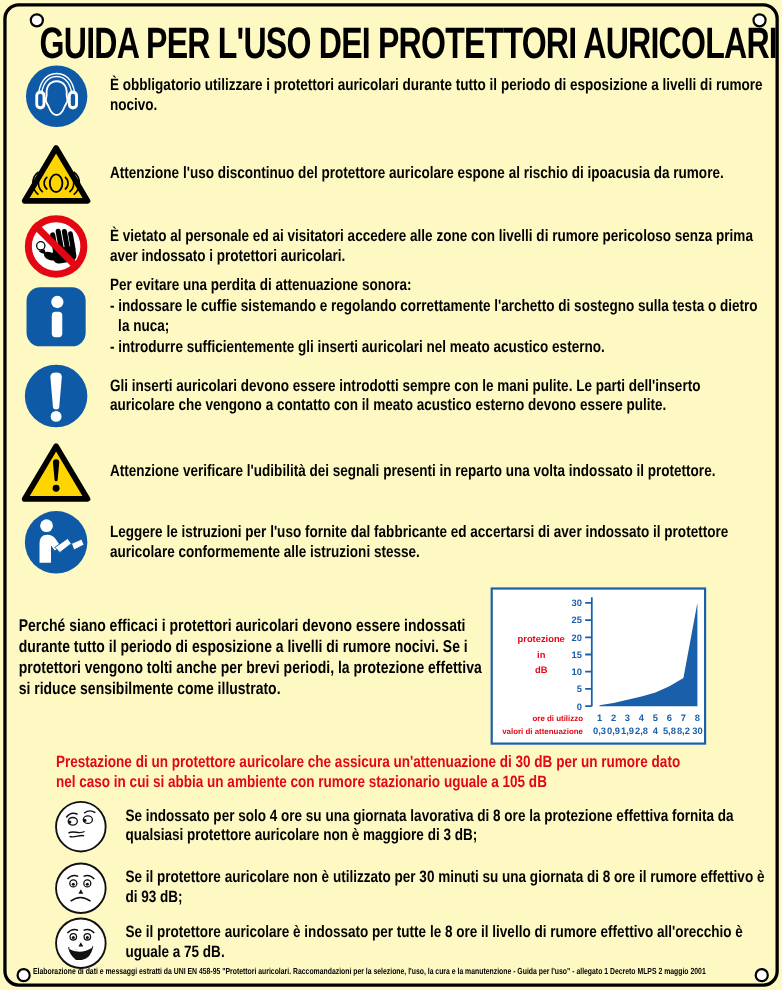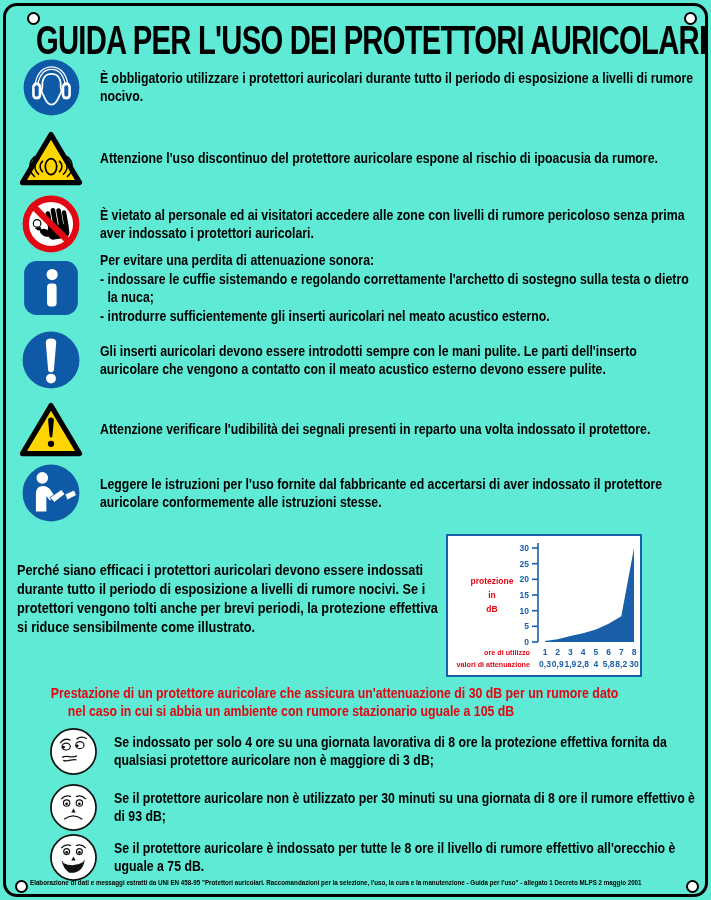--- a/index.html
+++ b/index.html
@@ -1,17 +1,17 @@
 <!DOCTYPE html>
 <html lang="it"><head>
 <meta charset="utf-8">
 <style>
   html,body{margin:0;padding:0;background:#888;}
   .sign{
-    position:relative;width:711px;height:900px;background:#5eead4;
+    position:relative;width:711px;height:900px;background:#fef9c3;
     font-family:"Liberation Sans",sans-serif;font-weight:bold;color:#000;
     overflow:hidden;margin:0 auto;
   }
   .frame{position:absolute;left:3px;top:3px;right:3px;bottom:3px;
     border:3px solid #000;border-radius:14px;pointer-events:none;}
   .hole{position:absolute;width:9px;height:9px;border:2px solid #000;border-radius:50%;background:#fff;}
   .hole.tl{left:27px;top:12px}.hole.tr{left:684px;top:12px}
   .hole.bl{left:15px;top:880px}.hole.br{left:686px;top:880px}
 
   .title{position:absolute;left:36px;top:20px;font-size:40px;line-height:40px;
@@ -27,21 +27,21 @@
   .r4{top:250px;height:76px}.r5{top:324px;height:72px}.r6{top:394px;height:70px}
   .r7{top:458px;height:70px}
 
   .para{position:absolute;left:17px;top:560px;width:522px;font-size:15.5px;line-height:19px;
     transform:scaleX(0.82);transform-origin:left top;}
 
   .chart-box{position:absolute;left:446px;top:534px;width:196px;height:143px;
     border:2px solid #1a5fa9;box-sizing:border-box;background:#fff;}
   .chart-box svg{display:block}
 
-  .note{position:absolute;left:0;top:684px;width:565px;text-align:right;color:#e30613;}
+  .note{position:absolute;left:0;top:684px;width:565px;text-align:left;color:#e30613;}
   .note .nline{white-space:nowrap;transform:scaleX(0.82);transform-origin:center top;
     font-size:15px;line-height:17.5px;}
 
   .ex{position:absolute;left:46px;display:flex;align-items:center;}
   .ex .icon-cell{flex:0 0 54px;}
   .ex .txt{margin-left:14px;width:716px;}
   .e1{top:722px;height:58px}.e2{top:780px;height:54px}.e3{top:828px;height:58px}
 
   .footer{position:absolute;left:30px;top:878px;font-size:8px;line-height:10px;
     white-space:nowrap;transform:scaleX(0.78);transform-origin:left top;}

